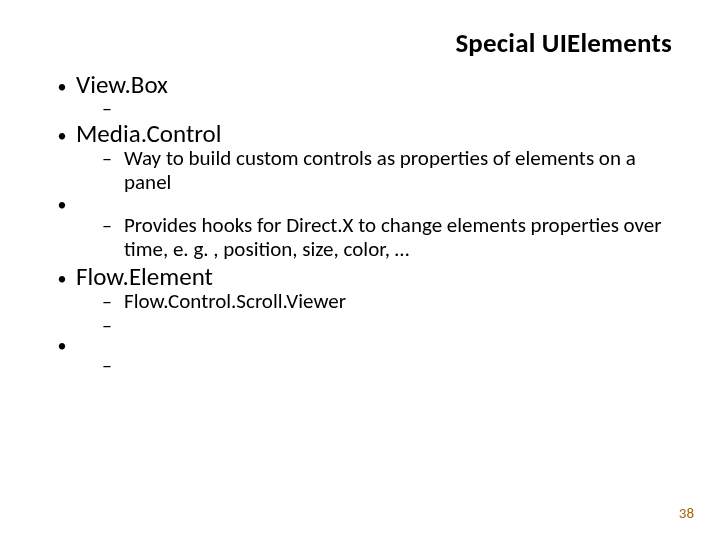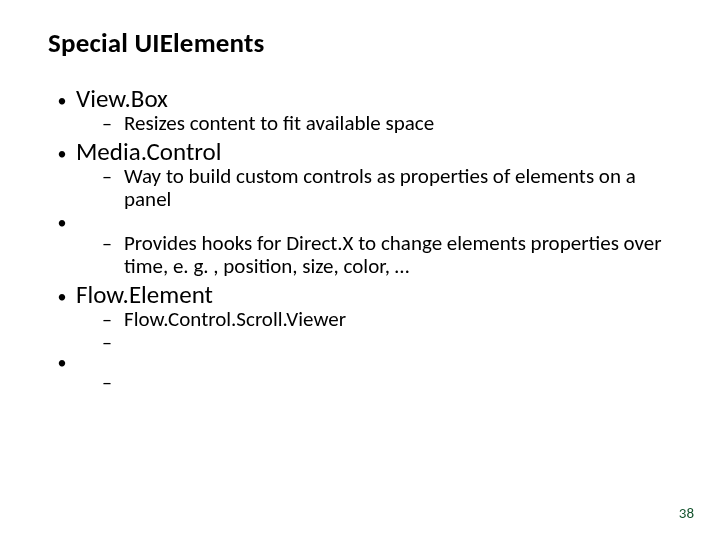--- a/index.html
+++ b/index.html
@@ -15,22 +15,22 @@
   .slide {
     box-sizing: border-box;
     width: 720px;
     height: 540px;
     padding: 20px 48px 0 48px;
     position: relative;
   }
   .title {
     font-weight: 700;
     font-size: 27px;
-    text-align: left;
-    margin: 6px 0 26px 0;
+    text-align: right;
+    margin: 6px 0 12px 0;
     letter-spacing: 0.2px;
   }
   ul.top {
     list-style: none;
     margin: 0;
     padding: 0;
   }
   ul.top > li {
     margin: 0 0 2px 0;
   }
@@ -68,40 +68,39 @@
   .l2-text {
     font-size: 21px;
     line-height: 1.12;
     max-width: 560px;
   }
   .pagenum {
     position: absolute;
     right: 26px;
     bottom: 18px;
     font-size: 15px;
-    color: #14532d;
+    color: #a16207;
   }
 </style>
 </head>
 <body>
 
 <div class="slide">
   <div class="title">Special UIElements</div>
 
   <ul class="top">
 
     <li>
       <div class="bullet-row">
         <span class="dot">•</span>
         <span class="l1-text">View.Box</span>
       </div>
       <ul class="sub">
         <li>
           <span class="dash">–</span>
-          <span class="l2-text">Resizes content to fit available space</span>
         </li>
       </ul>
     </li>
 
     <li>
       <div class="bullet-row">
         <span class="dot">•</span>
         <span class="l1-text">Media.Control</span>
       </div>
       <ul class="sub">

